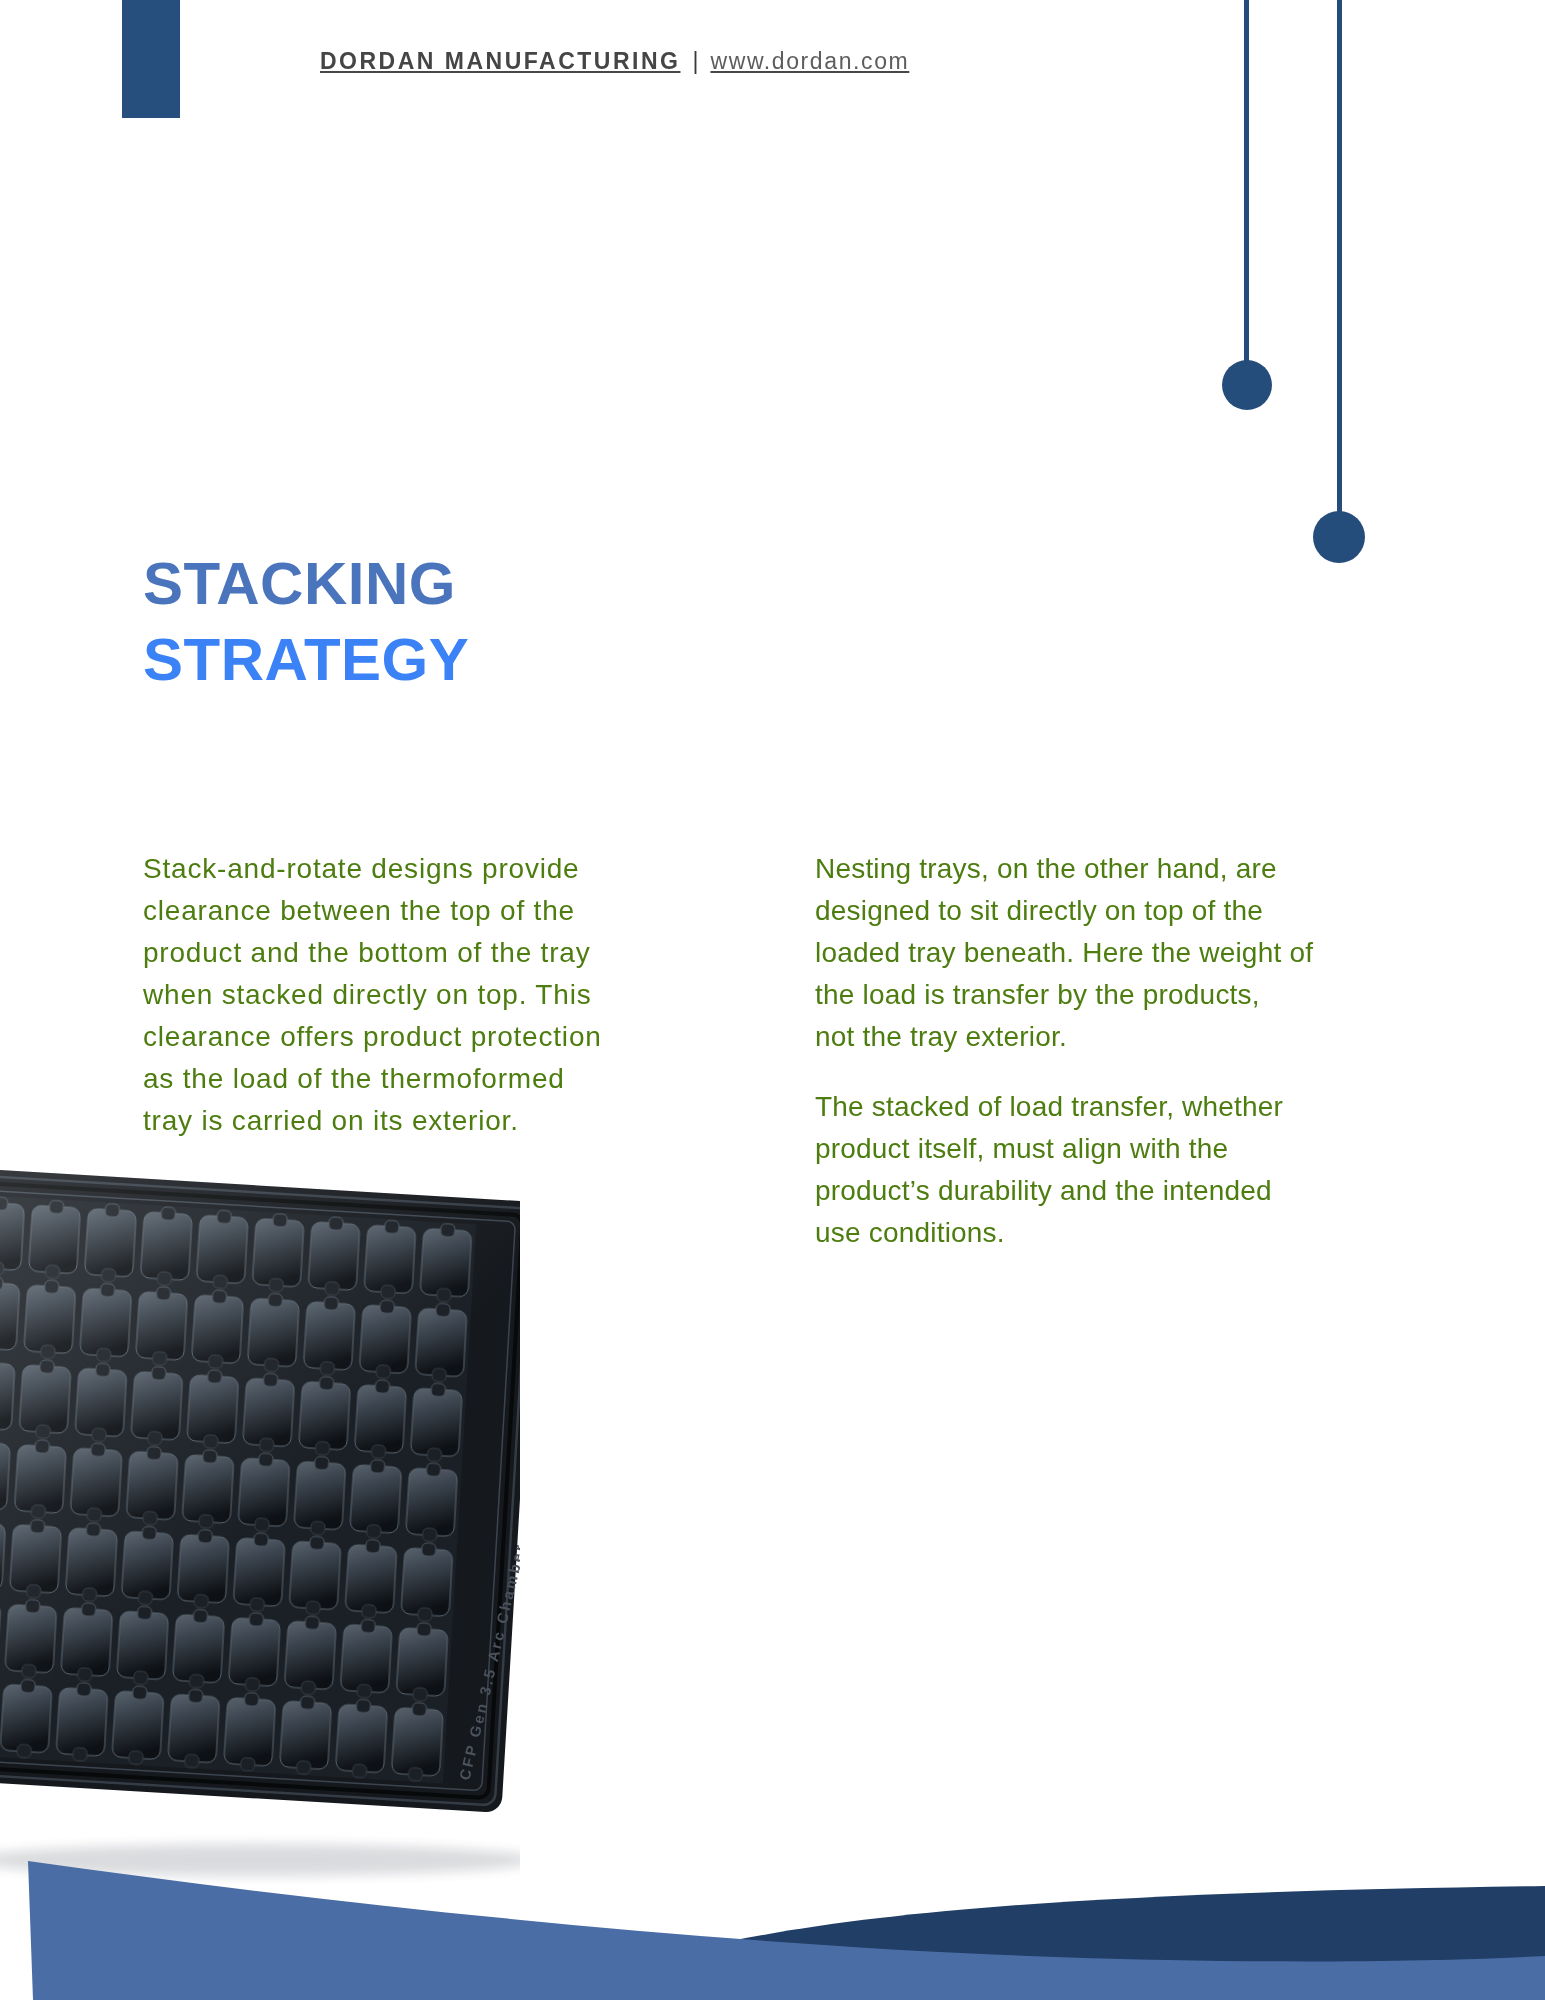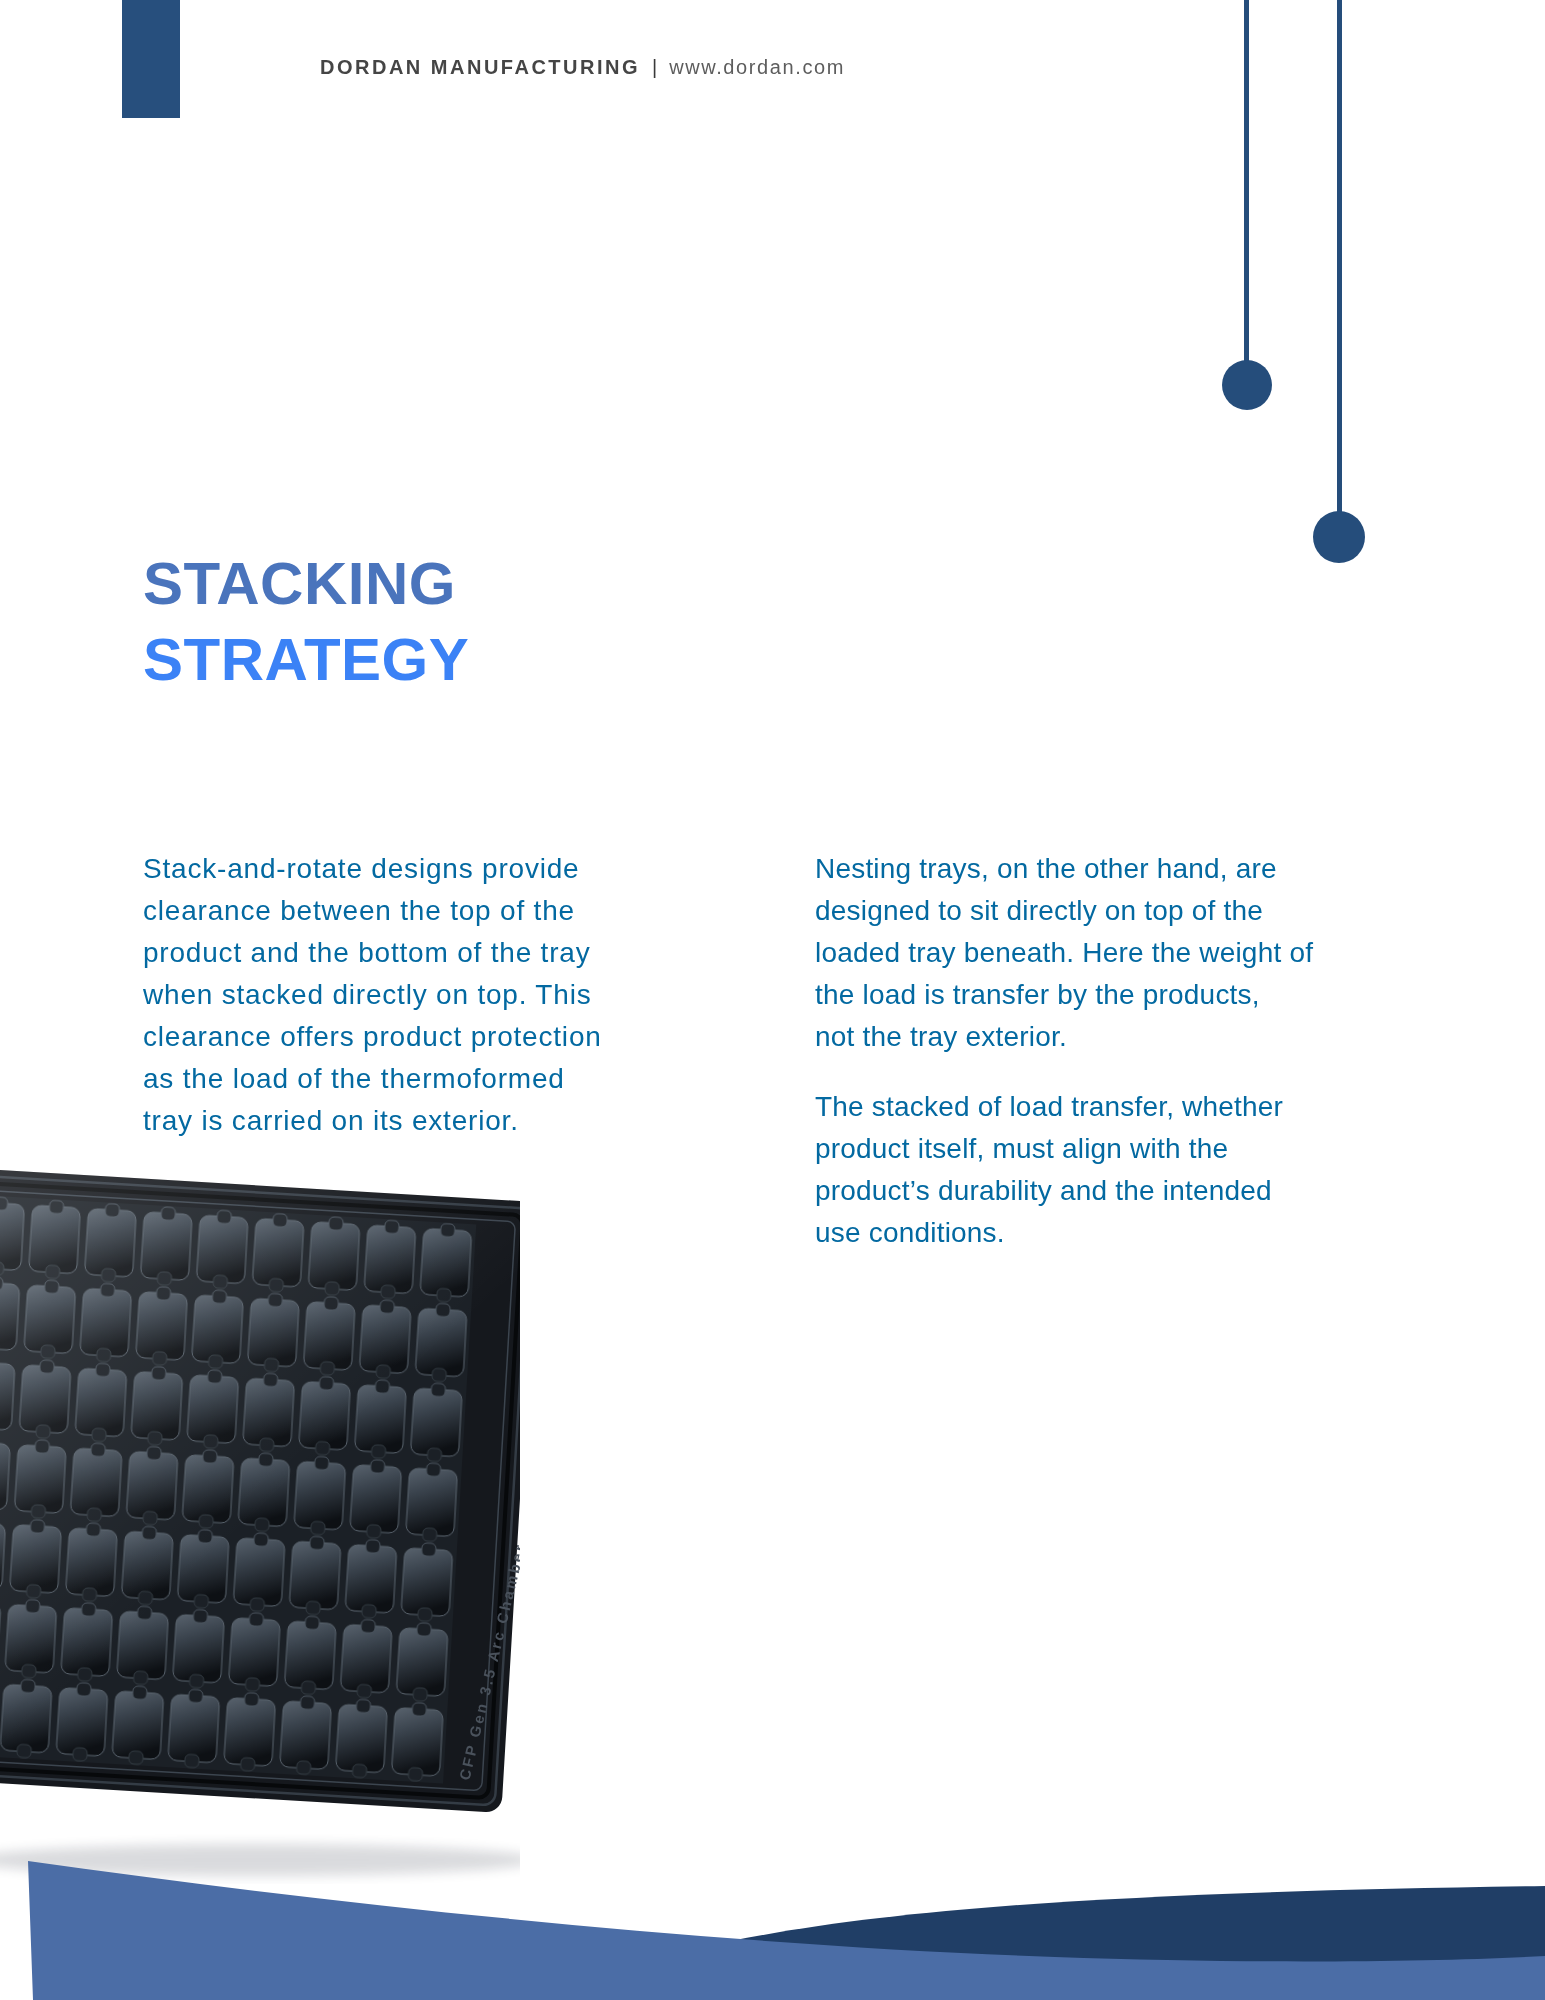--- a/index.html
+++ b/index.html
@@ -11,42 +11,42 @@
     font-family:"Liberation Sans", sans-serif;
     margin:0 auto;
   }
   
   .accent-rect{
     position:absolute;left:122px;top:0;width:58px;height:118px;
     background:#274f7d;
   }
   
   .header{
-    position:absolute;left:320px;top:56px;
-    font-size:20px;color:#474747;white-space:nowrap;
+    position:absolute;left:320px;top:48px;
+    font-size:23px;color:#474747;white-space:nowrap;text-decoration:underline;
   }
   .header .company{font-weight:700;letter-spacing:2.5px;color:#454545;}
   .header .sep{margin:0 12px;color:#3a3a3a;font-weight:300;}
   .header .site{letter-spacing:1.6px;color:#5d5d5d;}
   
   .vline{position:absolute;top:0;width:5px;background:#254d7b;}
   .vline-1{left:1244px;height:362px;}
   .vline-2{left:1337px;height:513px;}
   .dot{position:absolute;border-radius:50%;background:#254d7b;}
   .dot-1{left:1222px;top:360px;width:50px;height:50px;}
   .dot-2{left:1313px;top:511px;width:52px;height:52px;}
   
   .title{
     position:absolute;left:143px;top:498px;margin:0;
     font-size:60px;line-height:76px;font-weight:700;letter-spacing:0.5px;
   }
   .title .t1{display:block;color:#4a74bc;margin-top:48px;}
   .title .t2{display:block;color:#3b82f6;}
   
-  .col{position:absolute;font-size:28px;line-height:42px;color:#0369a1;}
+  .col{position:absolute;font-size:28px;line-height:42px;color:#4d7c0f;}
   .col-left{left:143px;top:848px;width:470px;letter-spacing:0.8px;}
   .col-right{left:815px;top:848px;width:620px;letter-spacing:0.2px;}
   .col p{margin:0 0 28px 0;}
   .ln{display:block;white-space:nowrap;}
   
   .tray{position:absolute;left:0;top:1158px;}
   .tray text{font-family:"Liberation Sans", sans-serif;font-weight:700;}
   
   .footer{position:absolute;left:0;bottom:0;display:block;}
 </style>

